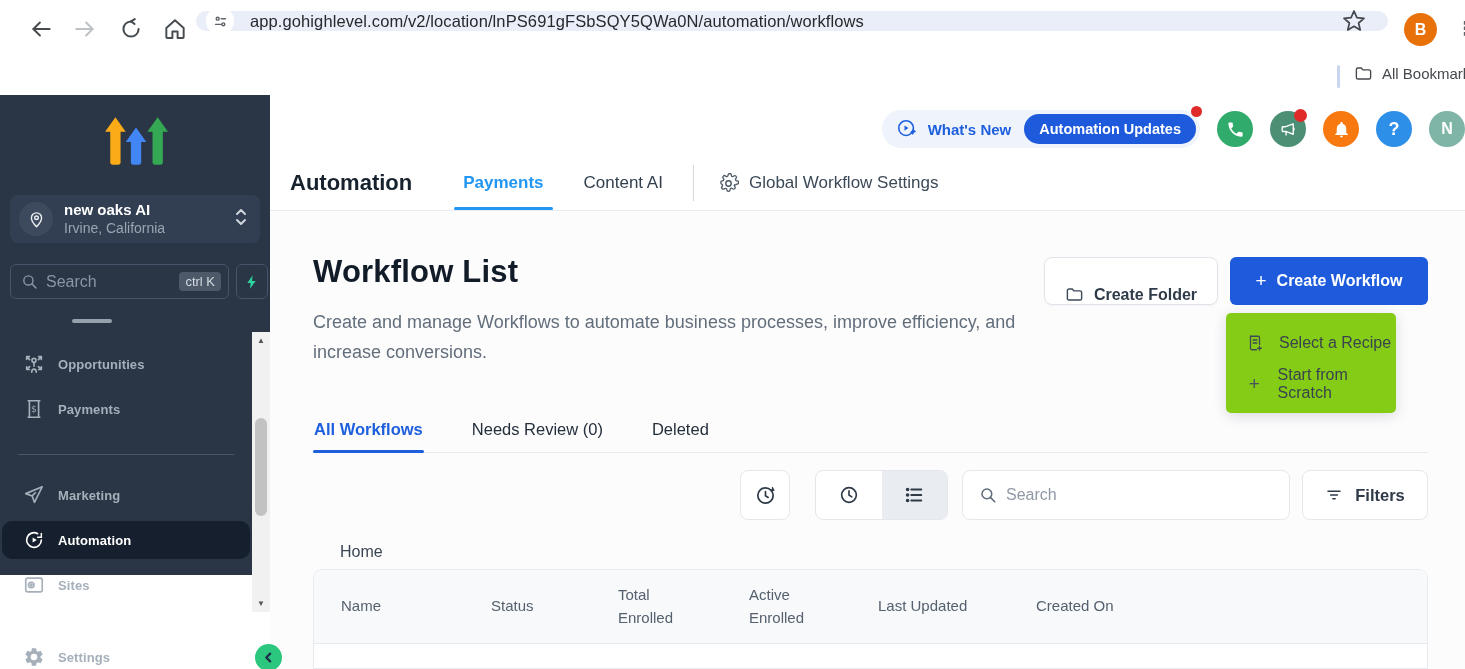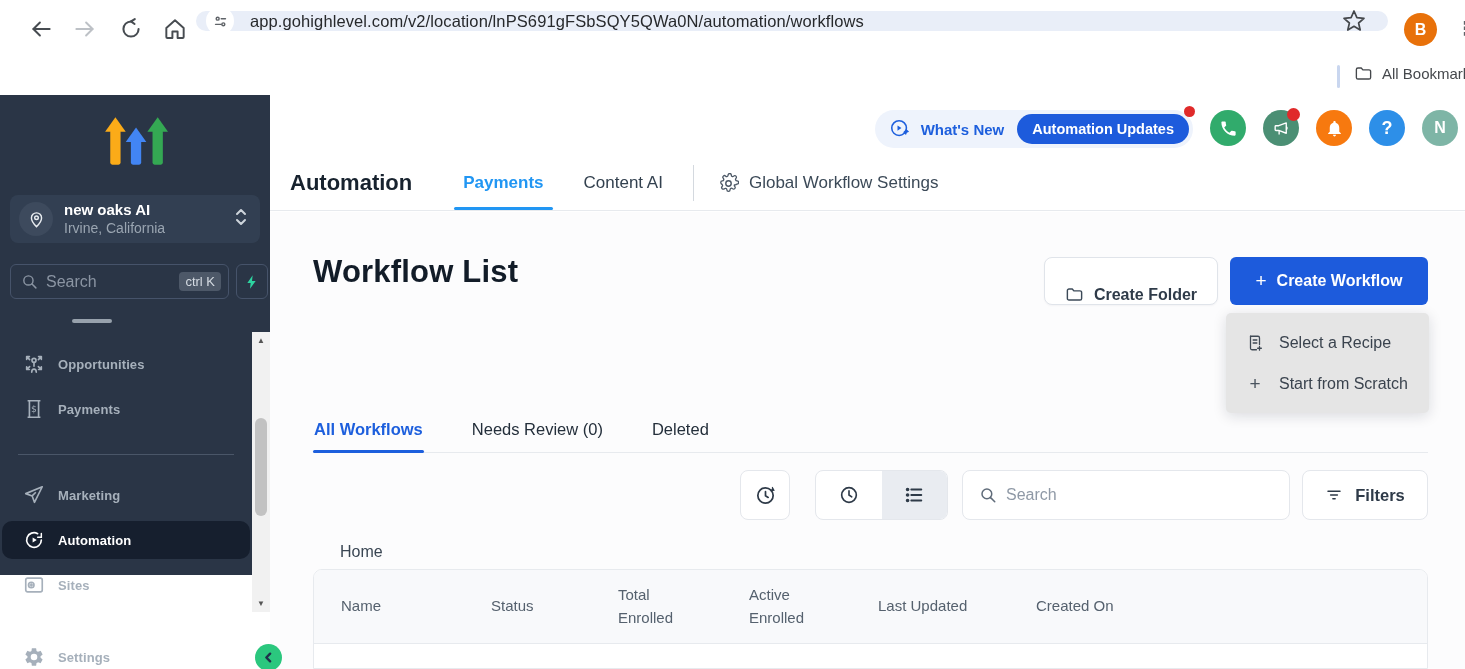--- a/index.html
+++ b/index.html
@@ -50,21 +50,21 @@
   .sb-scroll { position:absolute; right:0; top:237px; width:18px; height:280px; background:#f1f1f1; }
   .sb-scroll .arr { position:absolute; left:0; width:18px; height:17px; display:flex; align-items:center; justify-content:center; color:#555; font-size:8px; cursor:pointer; }
   .sb-scroll .arr.up { top:0; }
   .sb-scroll .arr.down { bottom:0; }
   .sb-thumb { position:absolute; left:3px; top:86px; width:12px; height:98px; background:#c2c2c2; border-radius:6px; cursor:pointer; }
   .collapse-btn { position:absolute; left:255px; top:644px; width:27px; height:27px; border-radius:50%; background:var(--collapse-green); color:#20304a; display:flex; align-items:center; justify-content:center; cursor:pointer; z-index:30; font-weight:bold; }
   .collapse-btn svg { width:13px; height:13px; }
 
   
   .app-header { position:absolute; left:270px; top:95px; width:1195px; height:116px; background:#fff; border-bottom:1px solid #e7eaee; }
-  .notif-row { position:absolute; right:7px; top:15px; display:flex; gap:17px; }
+  .notif-row { position:absolute; right:0; top:15px; display:flex; align-items:center; gap:17px; }
   .wn-pill { position:relative; height:38px; background:#eef3fc; border-radius:19px; display:flex; align-items:center; padding:0 4px 0 14px; cursor:pointer; }
   .wn-pill .wn-ico { width:22px; height:22px; color:#1d5fdd; }
   .wn-label { color:var(--link-blue); font-size:15px; font-weight:bold; margin:0 13px 0 10px; white-space:nowrap; }
   .au-pill { height:30px; background:var(--brand-blue); color:#fff; border-radius:15px; font-size:14.5px; font-weight:bold; display:flex; align-items:center; padding:0 15px; white-space:nowrap; }
   .wn-dot { position:absolute; right:-2px; top:-4px; width:11px; height:11px; border-radius:50%; background:var(--alert-red); }
   .circ { position:relative; width:36px; height:36px; border-radius:50%; display:flex; align-items:center; justify-content:center; color:#fff; cursor:pointer; flex:0 0 auto; }
   .circ svg { width:19px; height:19px; }
   .circ.phone { background:var(--phone-green); }
   .circ.mega { background:var(--megaphone-green); }
   .circ.bell { background:var(--bell-orange); }
@@ -85,21 +85,21 @@
 
   
   .content { position:absolute; left:270px; top:212px; width:1195px; height:457px; background:#fcfcfd; }
   .hero-title { position:absolute; left:43px; top:42px; font-size:31px; font-weight:bold; color:#121c28; letter-spacing:.2px; }
   .hero-sub { position:absolute; left:43px; top:96px; width:720px; font-size:18px; line-height:1.65; color:#626e7b; }
   .btn { display:flex; align-items:center; justify-content:center; gap:10px; border-radius:8px; cursor:pointer; font-size:16px; white-space:nowrap; }
   .btn-folder { position:absolute; left:774px; top:45px; width:174px; height:48px; background:#fff; border:1px solid #e0e4ea; color:#2f3b49; font-weight:bold; box-shadow:0 1px 2px rgba(16,24,40,.04);align-items:flex-end; }
   .btn-folder svg { width:19px; height:19px; color:#3c4a58; }
   .btn-create { position:absolute; left:960px; top:45px; width:198px; height:48px; background:var(--brand-blue); color:#fff; font-weight:bold; border-radius:6px; }
   .btn-create .plus { font-size:19px; font-weight:normal; }
-  .dropdown { position:absolute; left:956px; top:101px; width:203px; background:#e5e5e5; border-radius:5px; box-shadow:0 3px 14px rgba(16,24,40,.14); padding:9px 0; z-index:20; }
+  .dropdown { position:absolute; left:956px; top:101px; width:170px; background:#84cc16; border-radius:5px; box-shadow:0 3px 14px rgba(16,24,40,.14); padding:9px 0; z-index:20; }
   .dd-item { height:41px; display:flex; align-items:center; gap:15px; padding-left:20px; color:#3a434e; font-size:16px; cursor:pointer; }
   .dd-item svg { width:18px; height:18px; color:#404a55; flex:0 0 auto; }
   .dd-item .plus-g { width:18px; font-size:19px; color:#4a545f; text-align:center; }
 
   .sub-tabs { position:absolute; left:43px; top:199px; width:1115px; display:flex; gap:47px; border-bottom:1px solid #e7eaee; }
   .sub-tab { position:relative; padding:9px 1px 13px; font-size:16.5px; color:#242f3b; cursor:pointer; }
   .sub-tab.active { color:var(--link-blue); font-weight:bold; }
   .sub-tab.active .underline { position:absolute; left:0; bottom:-1px; width:100%; height:3px; background:var(--link-blue); border-radius:2px; }
 
   .toolbar-btn { position:absolute; background:#fff; border:1px solid #e4e7ec; border-radius:8px; display:flex; align-items:center; justify-content:center; color:#2e3a48; cursor:pointer; }
@@ -360,20 +360,21 @@
             <circle cx="12" cy="12" r="3.1"></circle>
             <path d="M19.4 13.5a1.7 1.7 0 0 0 .34 1.87l.06.06a2 2 0 1 1-2.83 2.83l-.06-.06a1.7 1.7 0 0 0-1.87-.34 1.7 1.7 0 0 0-1.03 1.56V19.6a2 2 0 1 1-4 0v-.09a1.7 1.7 0 0 0-1.12-1.56 1.7 1.7 0 0 0-1.87.34l-.06.06a2 2 0 1 1-2.83-2.83l.06-.06a1.7 1.7 0 0 0 .34-1.87 1.7 1.7 0 0 0-1.56-1.03H4.4a2 2 0 1 1 0-4h.09A1.7 1.7 0 0 0 6.05 7.44a1.7 1.7 0 0 0-.34-1.87l-.06-.06A2 2 0 1 1 8.48 2.68l.06.06a1.7 1.7 0 0 0 1.87.34h.09a1.7 1.7 0 0 0 1.03-1.56V1.4a2 2 0 0 1 4 0v.09c0 .68.4 1.3 1.03 1.56a1.7 1.7 0 0 0 1.87-.34l.06-.06a2 2 0 1 1 2.83 2.83l-.06.06a1.7 1.7 0 0 0-.34 1.87v.09c.26.63.88 1.03 1.56 1.03h.12a2 2 0 1 1 0 4h-.09a1.7 1.7 0 0 0-1.56 1.03z" transform="scale(0.92) translate(1,1.2)"></path>
           </svg>
         <span>Global Workflow Settings</span>
       </div>
     </div>
   </div>
 
   <div class="content">
     <div class="hero-title">Workflow List</div>
+    <div class="hero-sub">Create and manage Workflows to automate business processes, improve efficiency, and increase conversions.</div>
 
     <div class="btn btn-folder">
       <svg viewBox="0 0 24 24" fill="none" stroke="currentColor" stroke-width="1.8" stroke-linejoin="round">
           <path d="M3 7a2 2 0 0 1 2-2h4.2l2 2.4H19a2 2 0 0 1 2 2V17a2 2 0 0 1-2 2H5a2 2 0 0 1-2-2V7z"></path>
         </svg>
       <span>Create Folder</span>
     </div>
     <div class="btn btn-create">
       <span class="plus">+</span>
       <span>Create Workflow</span>

